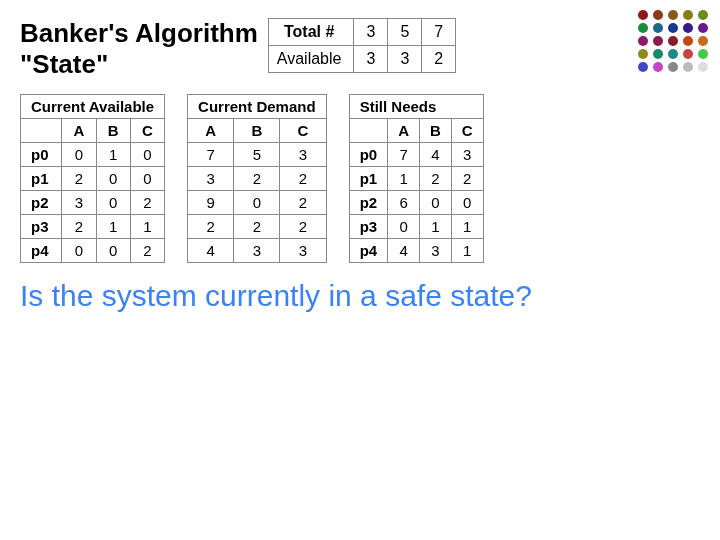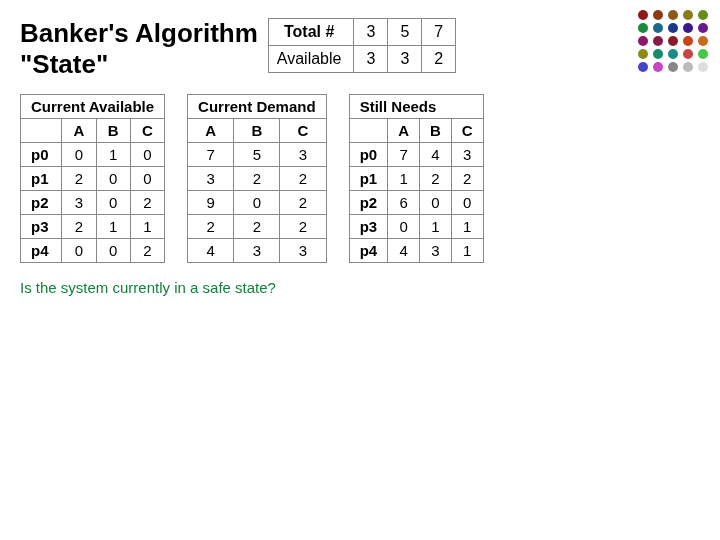--- a/index.html
+++ b/index.html
@@ -99,23 +99,23 @@
       gap: 3px;
     }
 
     .dot {
       width: 10px;
       height: 10px;
       border-radius: 50%;
     }
 
     .bottom-question {
-      font-size: 15px;
+      font-size: 30px;
       margin-top: 16px;
-      color: #15803d;
+      color: #3b82f6;
     }
   </style>
 </head>
 <body>
 
 <div class="dots-container">
 <div class="dot" style="background: rgb(139, 26, 26);"></div>
     <div class="dot" style="background: rgb(139, 58, 26);"></div>
     <div class="dot" style="background: rgb(139, 90, 26);"></div>
     <div class="dot" style="background: rgb(139, 122, 26);"></div>

